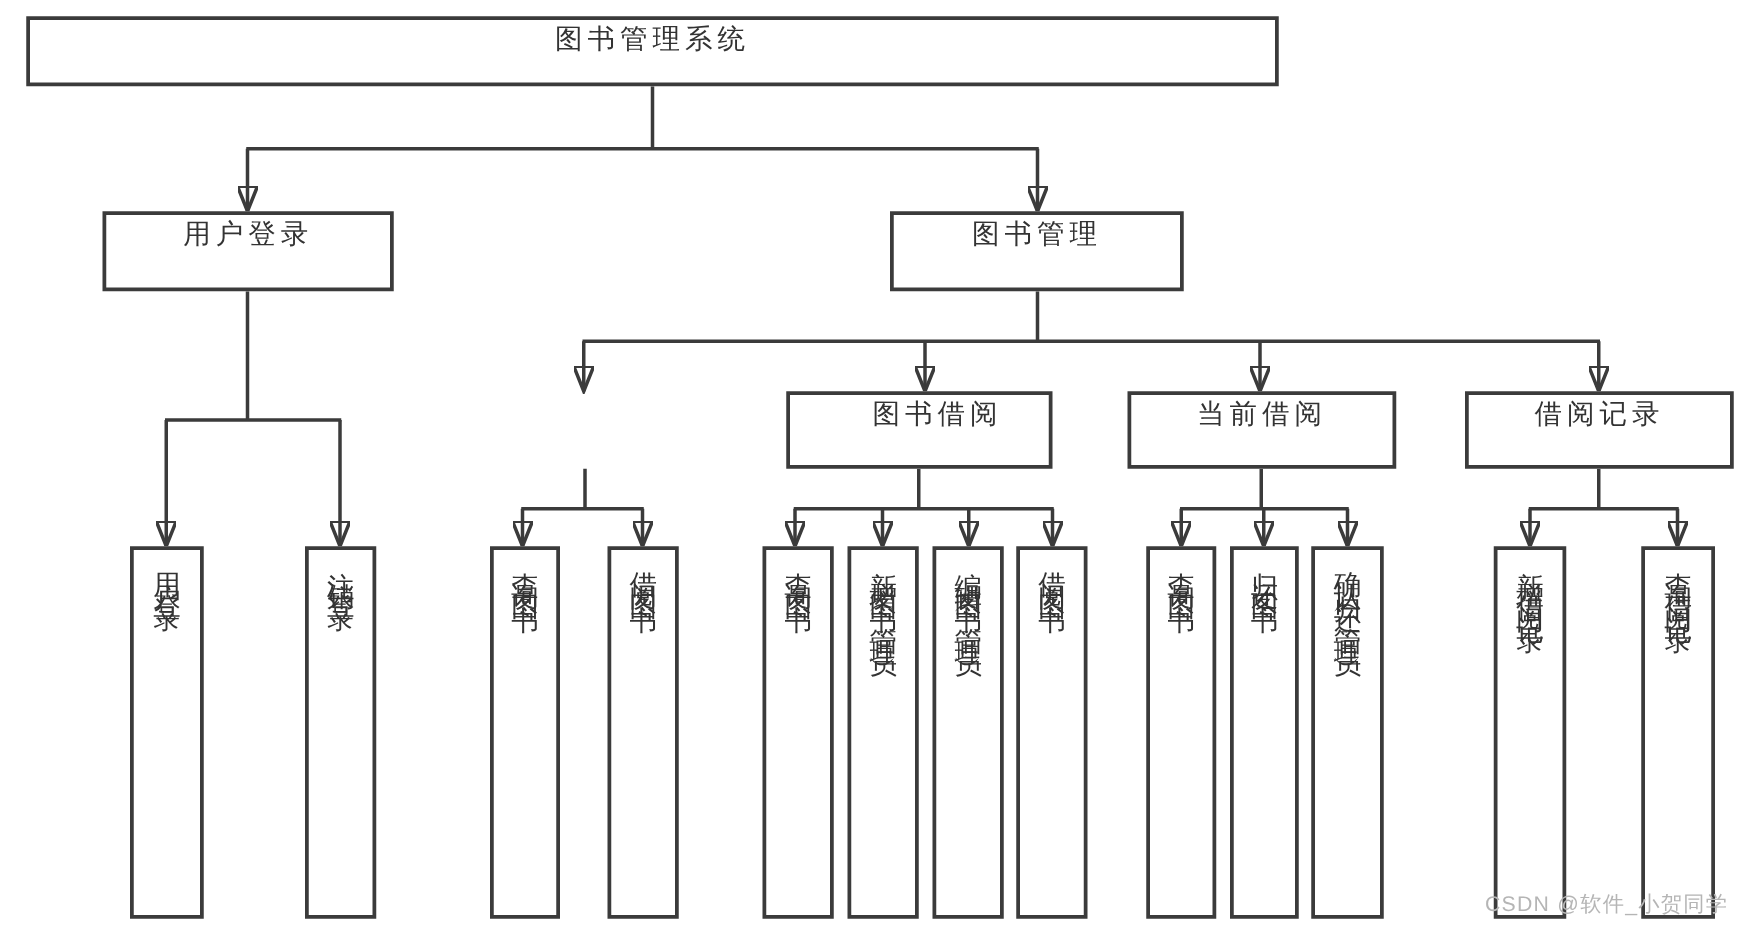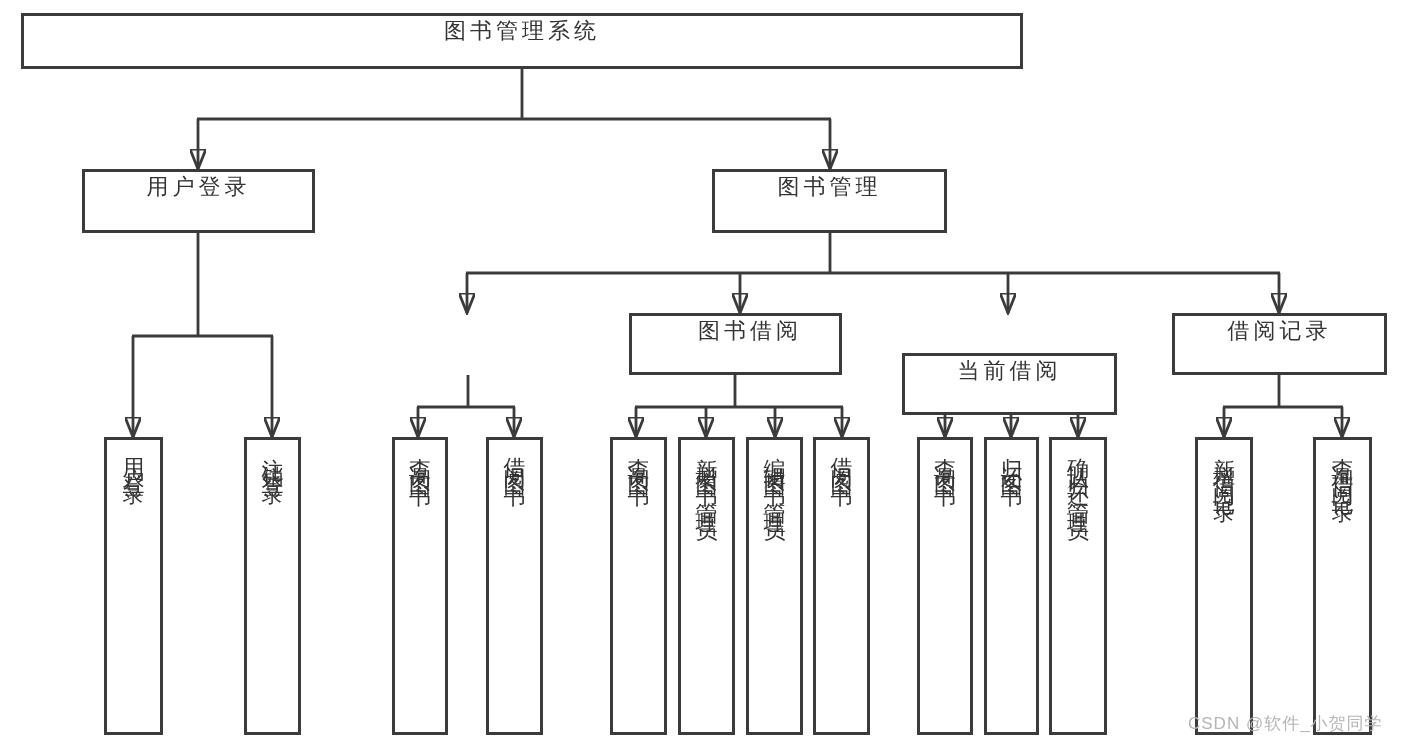--- a/index.html
+++ b/index.html
@@ -103,21 +103,21 @@
   <div class="box" style="left:82px; top:169px; width:233px; height:64px;">
     <span class="lbl">用户登录</span>
   </div>
   <div class="box" style="left:712px; top:169px; width:235px; height:64px;">
     <span class="lbl">图书管理</span>
   </div>
 
   <div class="box" style="left:629px; top:313px; width:213px; height:62px;padding-left:29px;">
     <span class="lbl">图书借阅</span>
   </div>
-  <div class="box" style="left:902px; top:313px; width:215px; height:62px;margin-top:40px;">
+  <div class="box" style="left:902px; top:313px; width:215px; height:62px;">
     <span class="lbl">当前借阅</span>
   </div>
   <div class="box" style="left:1172px; top:313px; width:215px; height:62px;">
     <span class="lbl">借阅记录</span>
   </div>
 
   <div class="box leaf" style="left:104px; top:437px; width:59px; height:298px;">
     <span class="lbl">用户登录</span>
   </div>
   <div class="box leaf" style="left:244px; top:437px; width:57px; height:298px;">

